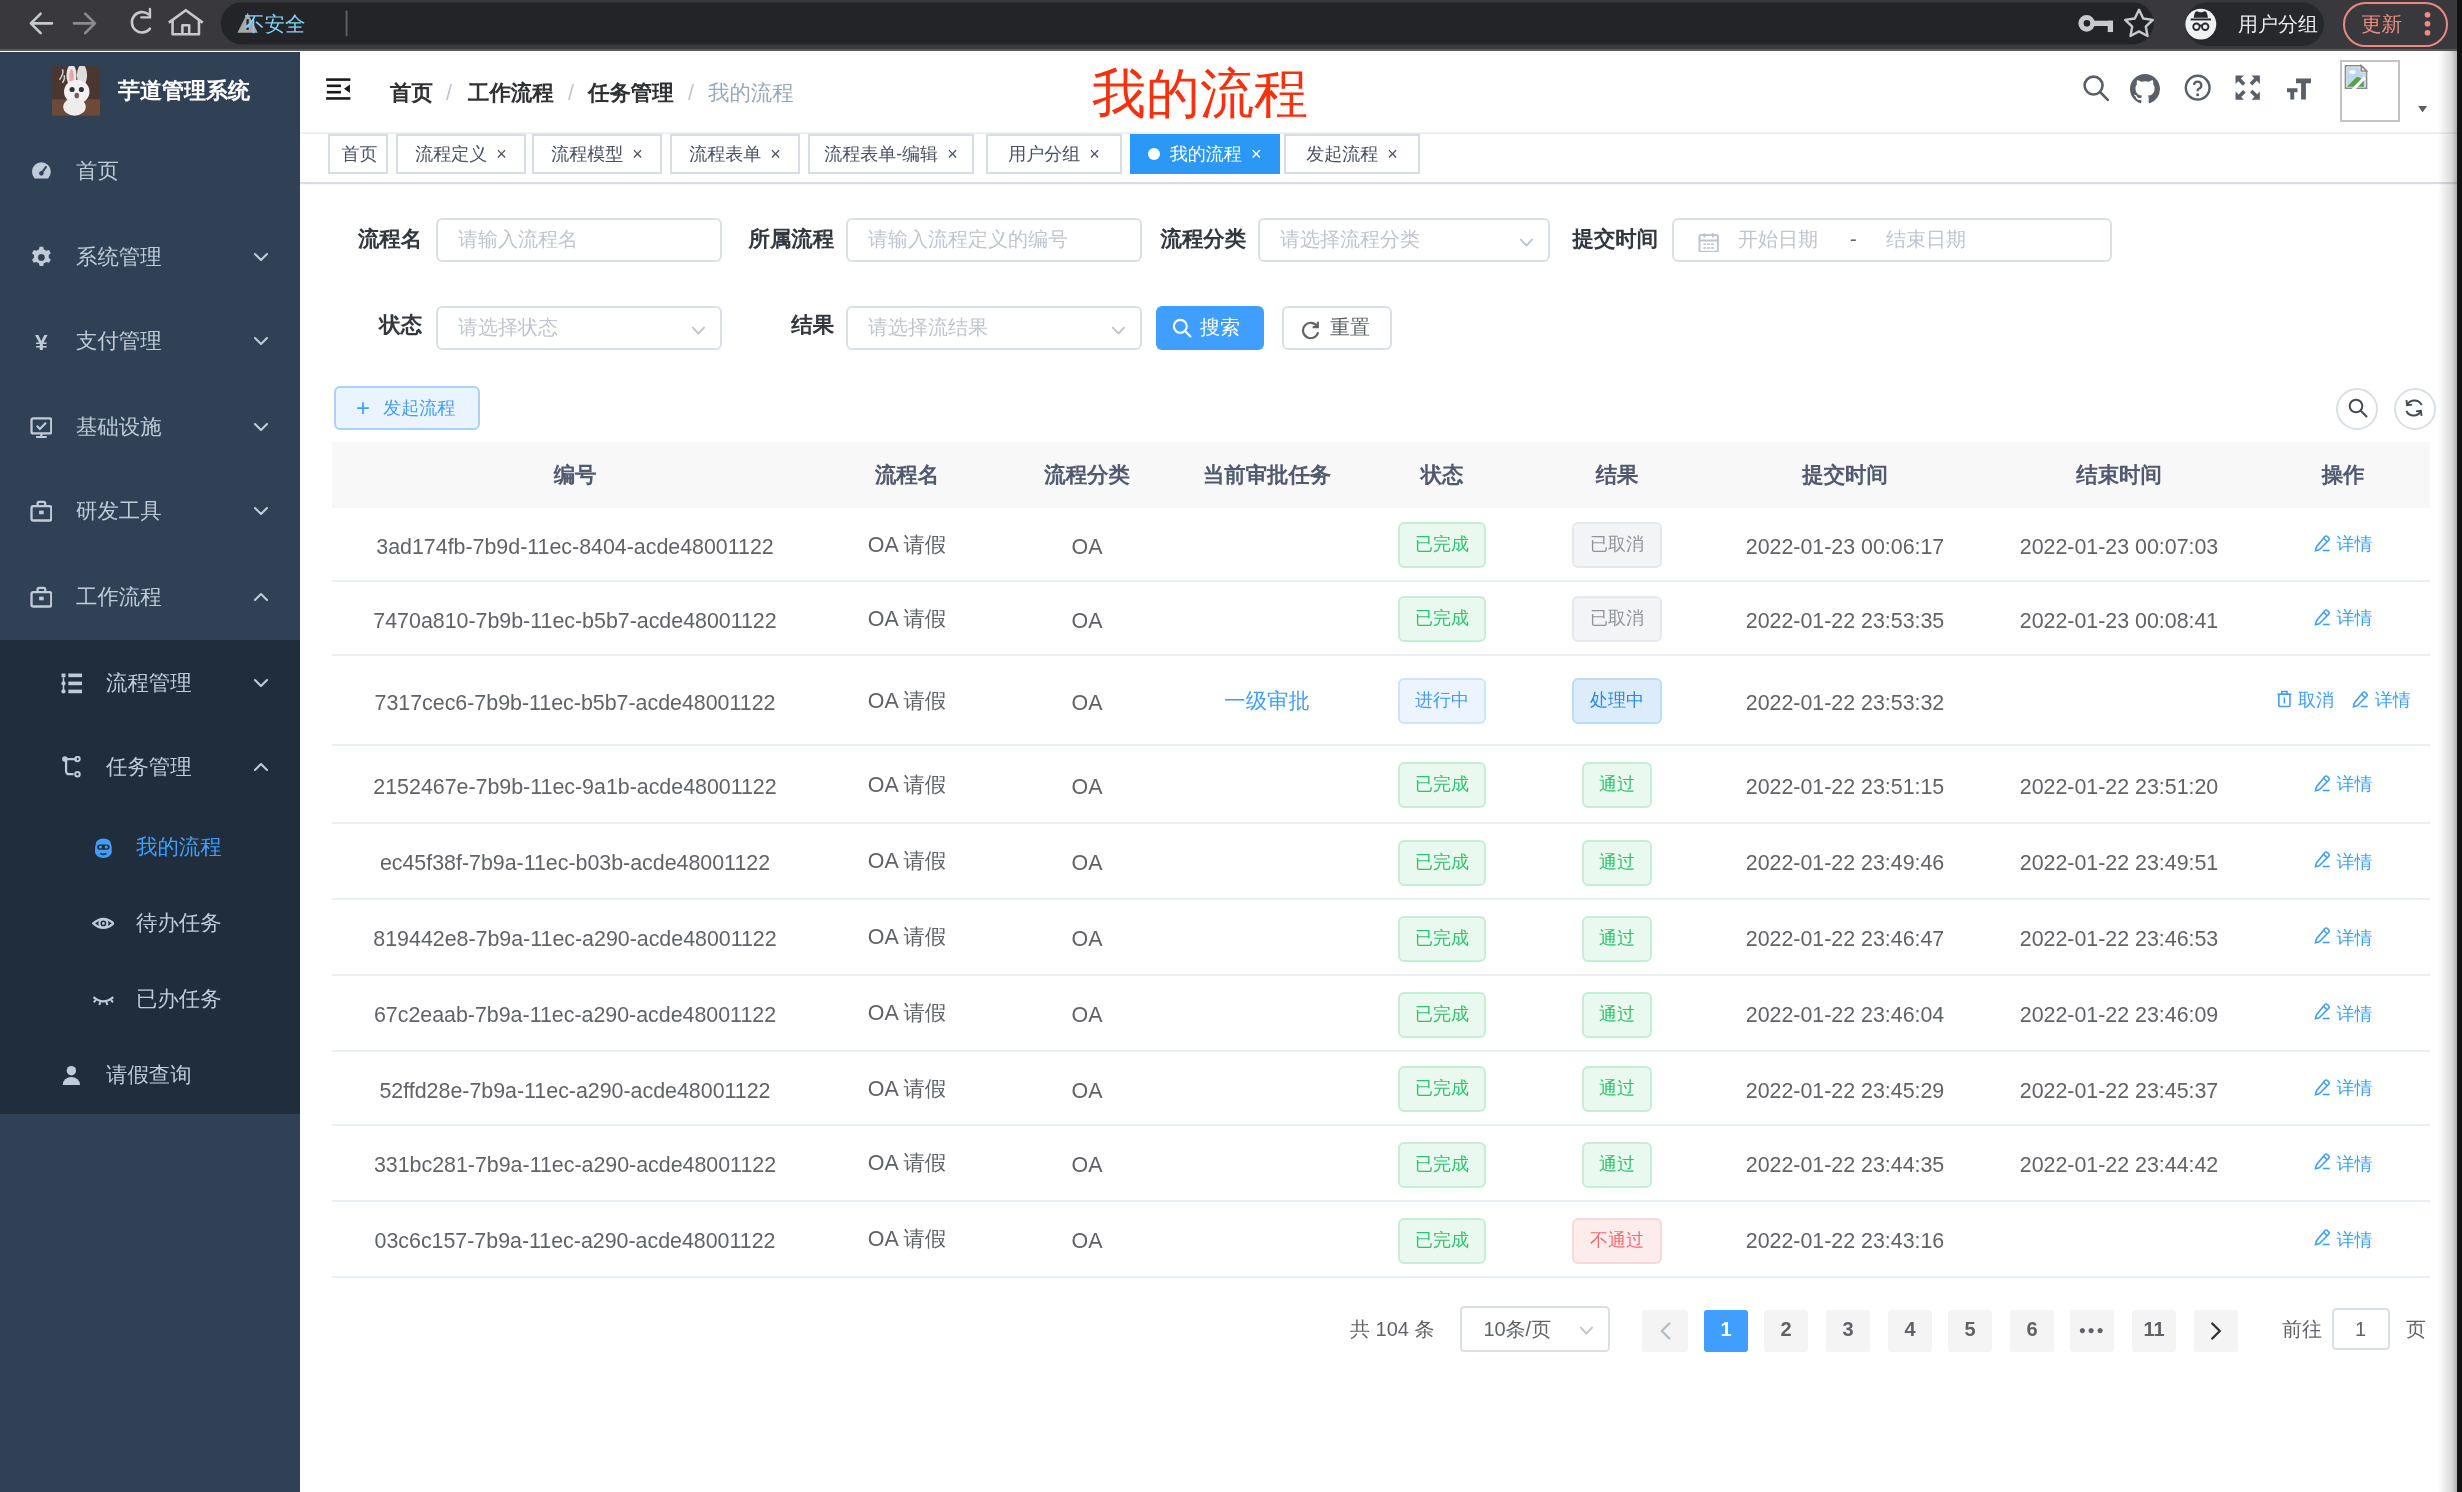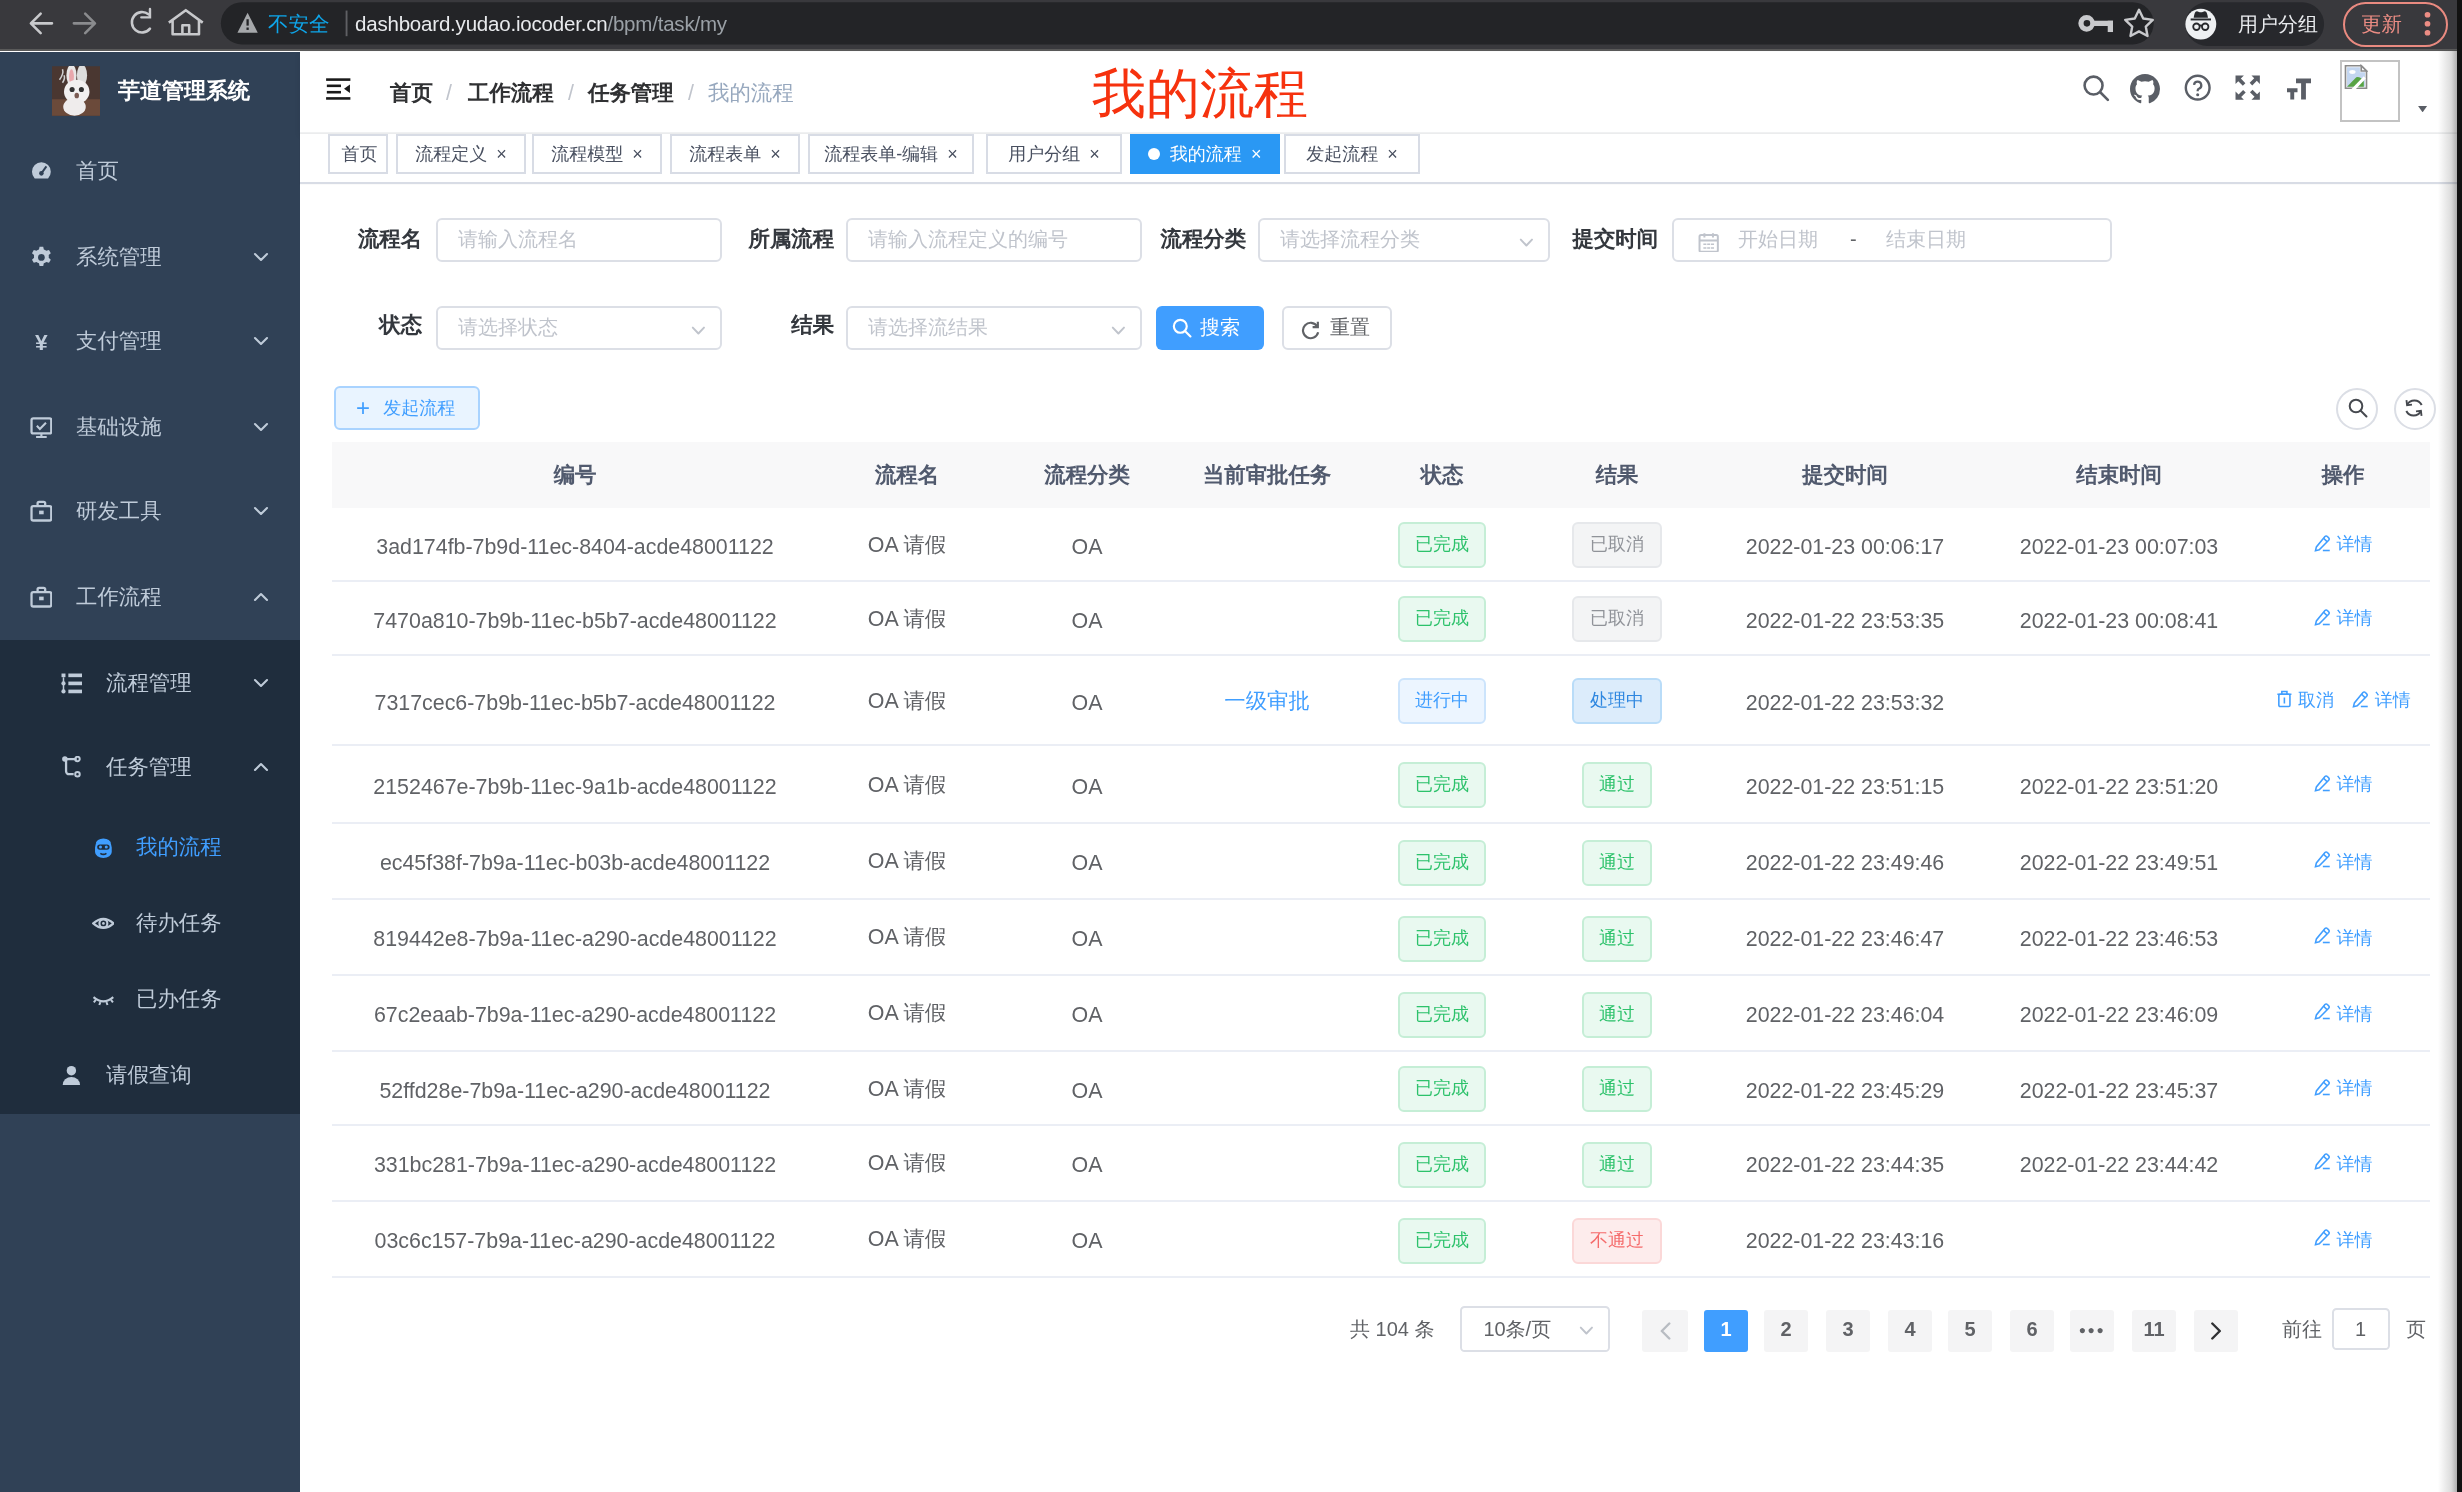--- a/index.html
+++ b/index.html
@@ -86,22 +86,21 @@
     <g fill="#27282c">
       <path d="M2895 23.5 q 1.2 -7.5 3.2 -8.2 q 1.5 -0.6 3 0.2 q 1.8 0.8 3.3 0.8 q 1.5 0 3.3 -0.8 q 1.5 -0.8 3 -0.2 q 2 0.7 3.2 8.2 Z"></path>
       <rect x="2891" y="24.5" width="27" height="2.6"></rect>
       <g fill="none" stroke="#27282c" stroke-width="2.4">
         <circle cx="2898.7" cy="35.5" r="4.3"></circle>
         <circle cx="2910.3" cy="35.5" r="4.3"></circle>
         <path d="M2902.5 34.5 q 2 -1.6 4 0"></path>
       </g>
     </g>
   </svg>
-  <div style="position:absolute;left:268px;top:0;height:44px;line-height:47px;color:#0ea5e9;font-size:20.5px;">不安全</div>
-  <div style="position:absolute;left:355px;top:0;height:49px;line-height:47px;font-size:20.5px;letter-spacing:-0.2px;color:#e8eaed;">dashboard.yudao.iocoder.cn<span style="color:#9aa0a6">/bpm/task/my</span></div>
+  <div style="position:absolute;left:244px;top:0;height:44px;line-height:47px;color:#7dd3fc;font-size:20.5px;">不安全</div>
   <div style="position:absolute;left:2238px;top:0;height:49px;line-height:48px;font-size:20px;color:#e8eaed;">用户分组</div>
   <div style="position:absolute;left:2343px;top:1.5px;width:105px;height:45px;border:2.3px solid #e98a80;border-radius:23px;"></div>
   <div style="position:absolute;left:2361px;top:0px;height:49px;line-height:47px;font-size:20.5px;color:#ed8d84;">更新</div>
   <svg style="position:absolute;left:2420px;top:0" width="15" height="49" viewBox="0 0 20 65">
       <g fill="#ed8d84">
         <circle cx="10" cy="19.5" r="3.8"></circle>
         <circle cx="10" cy="31.5" r="3.8"></circle>
         <circle cx="10" cy="43.5" r="3.8"></circle>
       </g>
     </svg>

